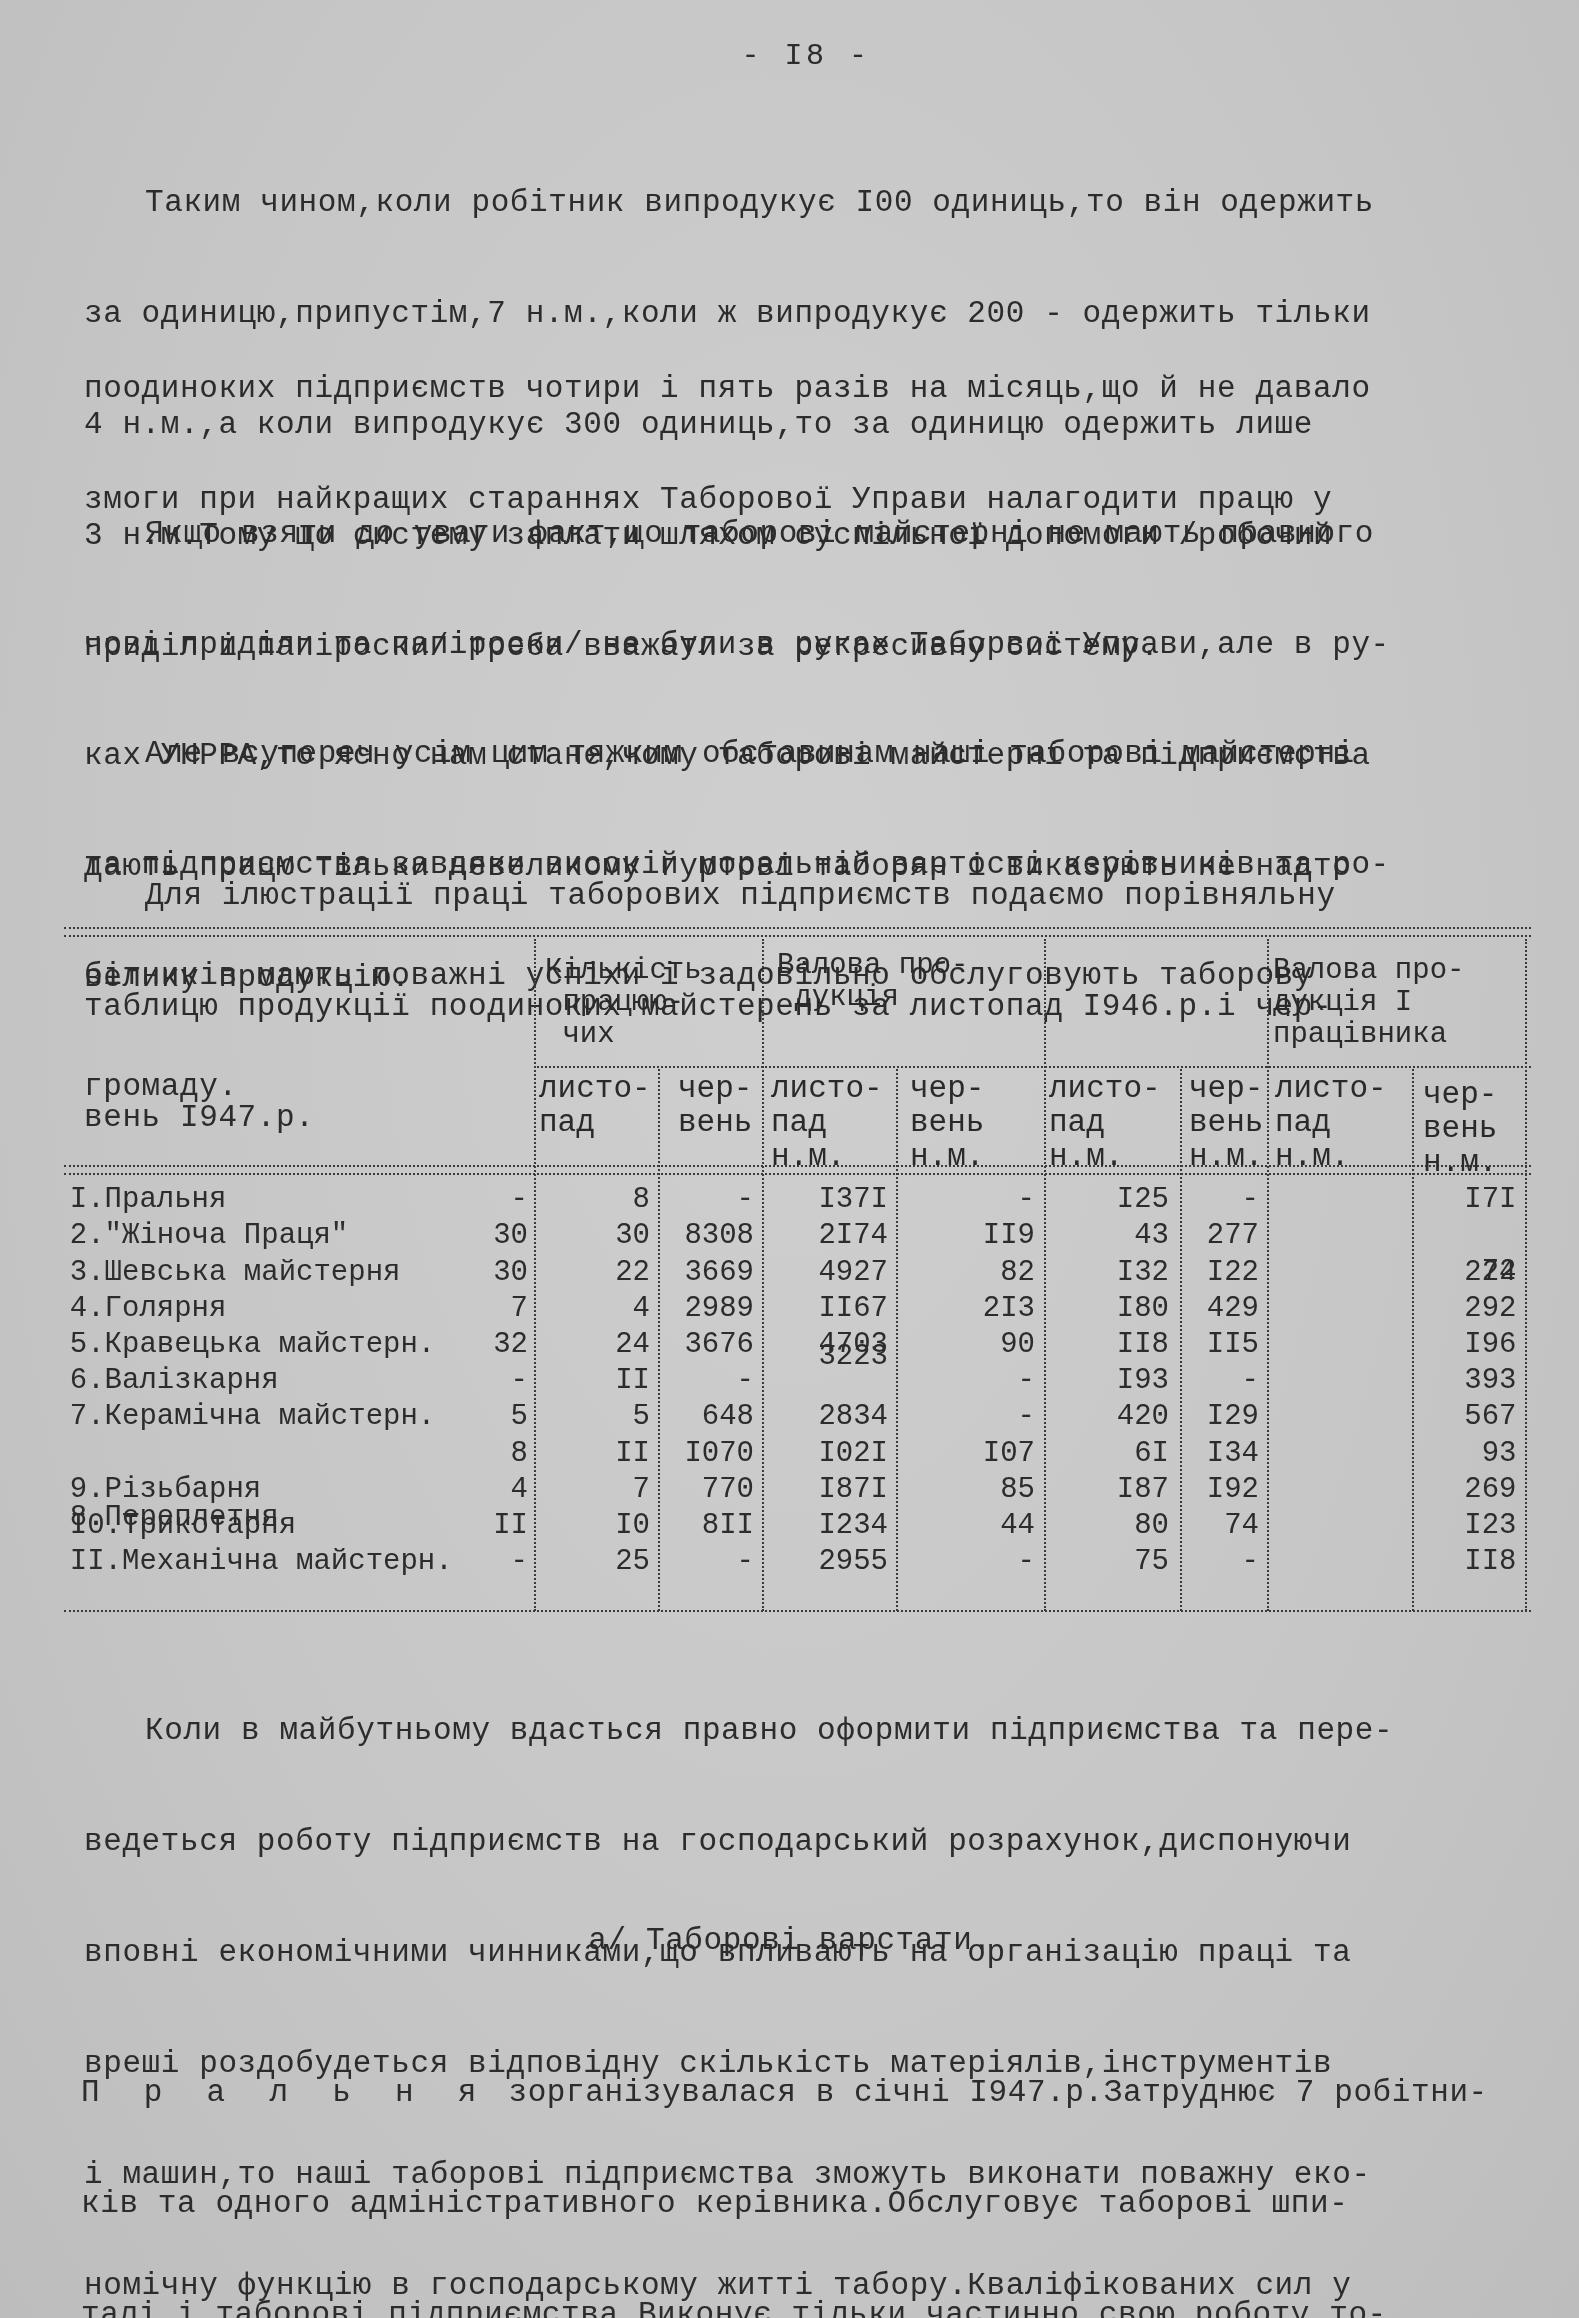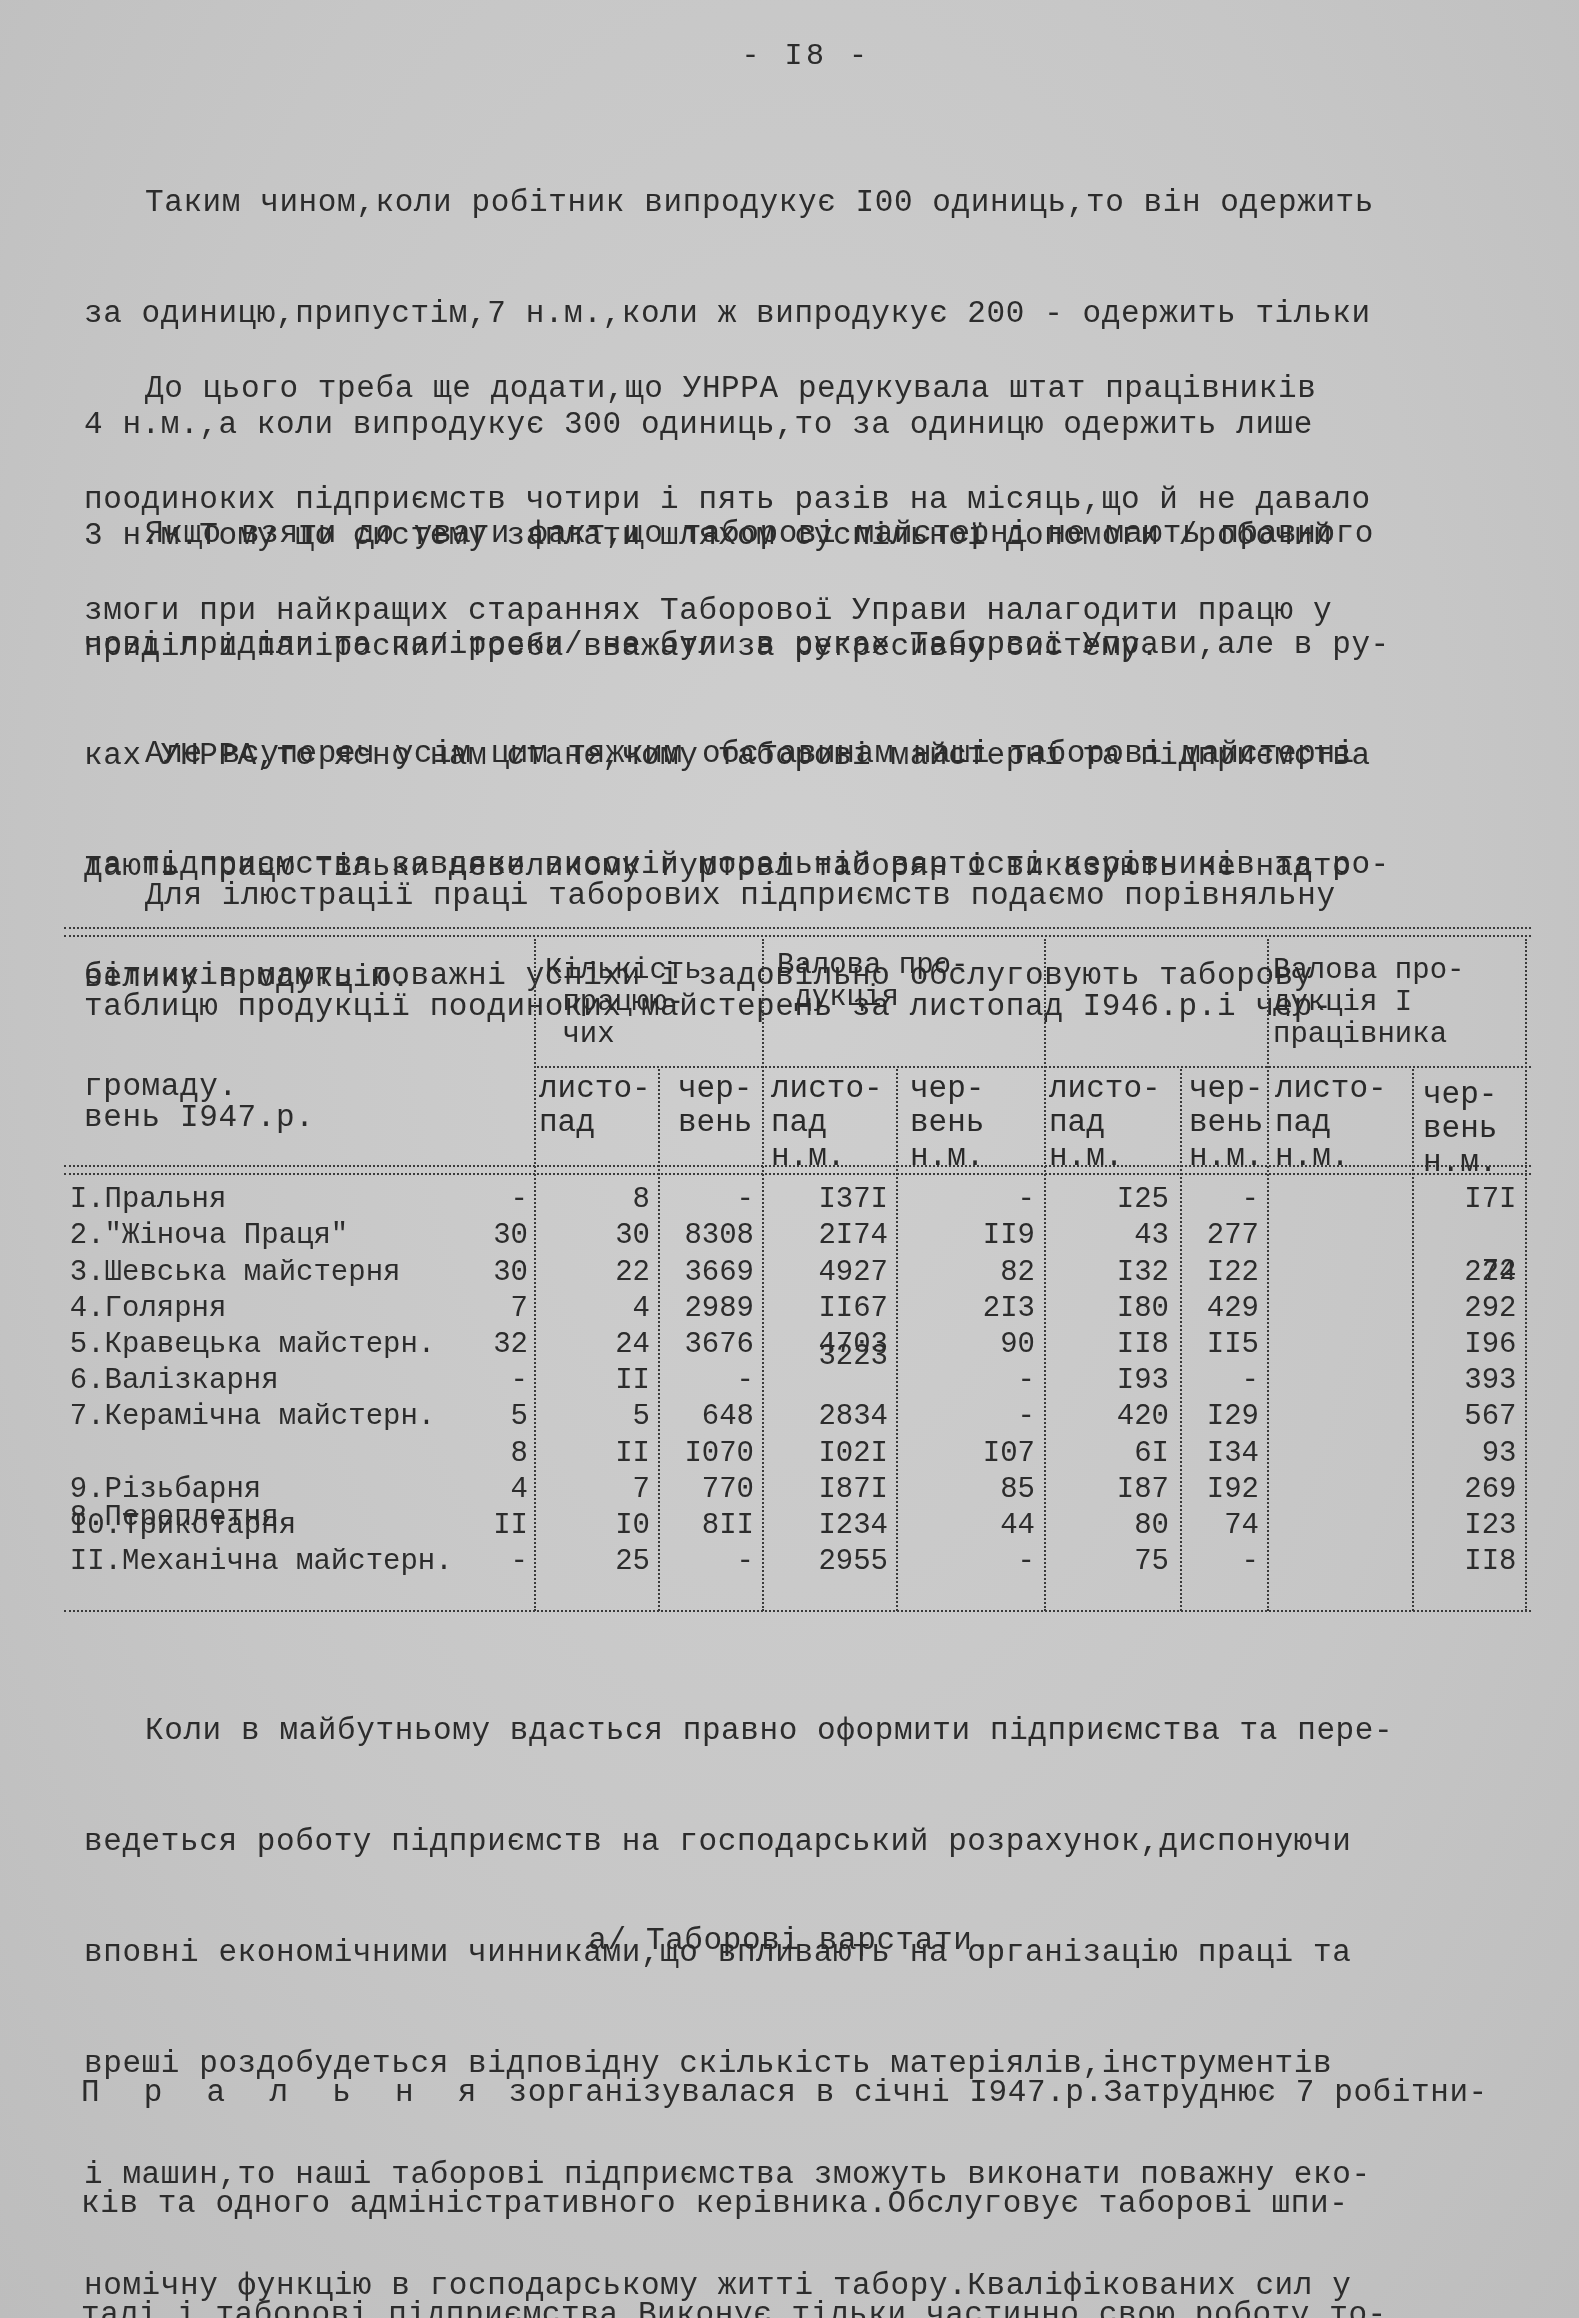--- a/index.html
+++ b/index.html
@@ -70,21 +70,20 @@
 
   <div class="para" style="top:110px;">
     <span class="line indent">Таким чином,коли робітник випродукує I00 одиниць,то він одержить</span>
     <span class="line">за одиницю,припустім,7 н.м.,коли ж випродукує 200 - одержить тільки</span>
     <span class="line">4 н.м.,а коли випродукує 300 одиниць,то за одиницю одержить лише</span>
     <span class="line">3 н.м.Тому що систему заплати шляхом суспільної допомоги /робочий</span>
     <span class="line">приділ і папіроски/ треба вважати за регресивну систему.</span>
   </div>
 
   <div class="para" style="top:296px;">
-    <span class="line indent">До цього треба ще додати,що УНРРА редукувала штат працівників</span>
     <span class="line">поодиноких підприємств чотири і пять разів на місяць,що й не давало</span>
     <span class="line">змоги при найкращих стараннях Таборової Управи налагодити працю у</span>
   </div>
 
   <div class="para" style="top:441px;">
     <span class="line indent">Якщо взяти до уваги факт,що таборові майстерні не мають правного</span>
     <span class="line">чові приділи та папіроски/ не були в руках Таборвої Управи,але в ру-</span>
     <span class="line">ках УНРРА,то ясно нам стане,чому таборові майстерні та підприємства</span>
     <span class="line">дають працю тільки невеликому гуртові таборян і виказують не надто</span>
     <span class="line">велику продукцію.</span>

